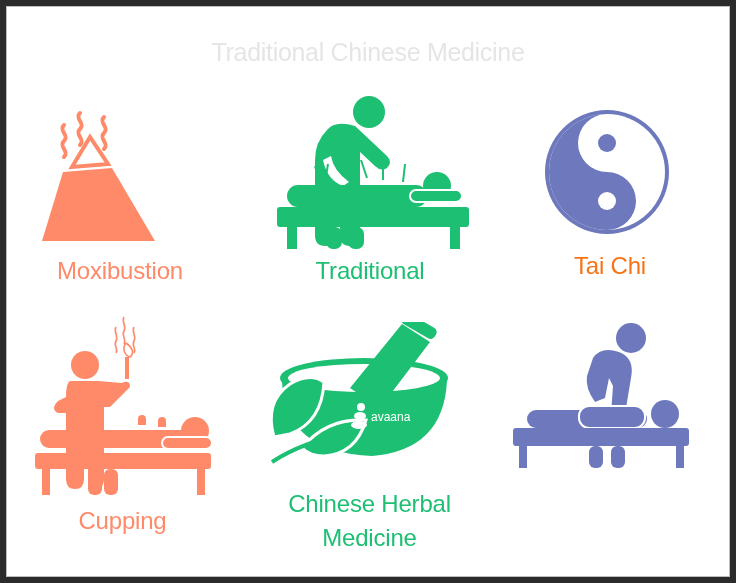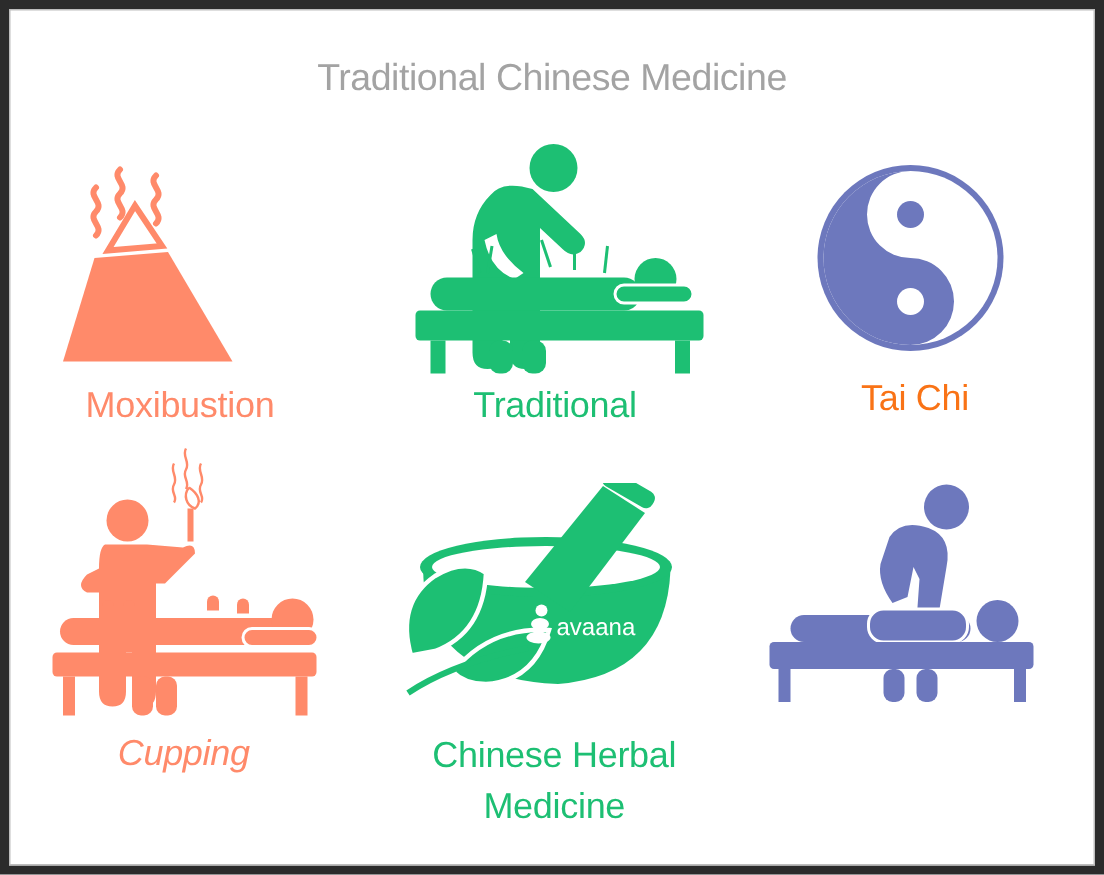--- a/index.html
+++ b/index.html
@@ -1,18 +1,18 @@
 <!DOCTYPE html>
 <html><head>
 <meta charset="utf-8">
 <style>
   html,body{margin:0;padding:0;}
   body{width:736px;height:583px;background:#2b2b2b;position:relative;overflow:hidden;font-family:"Liberation Sans","DejaVu Sans",sans-serif;}
   .card{position:absolute;left:6px;top:6px;width:724px;height:571px;background:#fff;border:1px solid #bdbdbd;box-sizing:border-box;}
-  .title{position:absolute;left:0;width:736px;top:38px;text-align:center;font-size:25px;color:#a3a3a3;letter-spacing:-0.3px;}
+  .title{position:absolute;left:0;width:736px;top:38px;text-align:center;font-size:25px;color:#e5e5e5;letter-spacing:-0.3px;}
   .tile{position:absolute;}
   .tile svg{position:absolute;left:0;top:0;}
   .lbl{position:absolute;left:0;width:100%;text-align:center;font-size:24px;letter-spacing:-0.2px;line-height:32px;}
   .coral{color:#ff8a6a;} .green{color:#1dbf73;} .purple{color:#f97316;}
 </style>
 </head>
 <body>
 
 <div class="card"></div>
 <div class="title">Traditional Chinese Medicine</div>
@@ -60,21 +60,21 @@
   <svg width="180" height="200" viewBox="0 0 180 200">
     <circle cx="87" cy="82" r="62" fill="#6d78bd"></circle>
     <circle cx="87" cy="82" r="58" fill="#fff"></circle>
     <path d="M87 24 A58 58 0 0 0 87 140 A29 29 0 0 0 87 82 A29 29 0 0 1 87 24 Z" fill="#6d78bd"></path>
     <circle cx="87" cy="53" r="9" fill="#6d78bd"></circle>
     <circle cx="87" cy="111" r="9" fill="#fff"></circle>
   </svg>
   <div class="lbl purple" style="top:160px;">Tai Chi</div>
 </div>
 
-<div class="tile" style="left:30px;top:295px;width:185px;height:230px;font-style:italic;">
+<div class="tile" style="left:30px;top:313px;width:185px;height:230px;">
   <svg width="185" height="230" viewBox="0 0 185 230">
     <g fill="none" stroke="#ff8a6a" stroke-width="1.6">
       <path d="M94 4 c-3 5 3 9 0 14 c-3 5 3 8 0 13"></path>
       <path d="M86 14 c-3 5 3 9 0 14 c-3 5 3 8 0 12"></path>
       <path d="M104 14 c-3 5 3 9 0 14 c-3 5 3 8 0 12"></path>
       <path d="M96 30 c-4 5 -2 12 4 14 c5 -4 2 -10 -4 -14"></path>
     </g>
     <g fill="#ff8a6a">
       <rect x="95" y="44" width="4" height="22"></rect>
       <circle cx="55" cy="52" r="14"></circle>
@@ -108,21 +108,21 @@
     <rect x="138" y="-2" width="38" height="12" rx="5" fill="#1dbf73" transform="rotate(30 157 4)"></rect>
     <path d="M12 115 Q2 80 28 62 Q48 50 62 60 Q60 100 28 112 Z" fill="#1dbf73" stroke="#fff" stroke-width="3"></path>
     <path d="M40 126 Q64 96 104 98 Q94 132 62 134 Q48 134 40 126 Z" fill="#1dbf73" stroke="#fff" stroke-width="3"></path>
     <path d="M10 140 Q40 120 90 110" fill="none" stroke="#1dbf73" stroke-width="4"></path>
     <g fill="#fff">
       <circle cx="99" cy="85" r="4"></circle>
       <ellipse cx="98" cy="94" rx="6" ry="4"></ellipse>
       <ellipse cx="97" cy="103" rx="8" ry="4"></ellipse>
     </g>
   </svg>
-  <div style="position:absolute;left:109px;top:88px;font-size:16px;color:#fff;">avaana</div>
+  <div style="position:absolute;left:109px;top:88px;font-size:12px;color:#fff;">avaana</div>
   <div class="lbl green" style="top:200px;">Medicine</div>
   <div class="lbl green" style="top:166px;">Chinese Herbal</div>
 </div>
 
 <div class="tile" style="left:505px;top:318px;width:190px;height:200px;">
   <svg width="190" height="150" viewBox="0 0 190 150">
     <g fill="#6d78bd">
       <circle cx="126" cy="20" r="15"></circle>
       <path d="M88 40 Q96 28 114 34 Q130 40 126 60 L120 96 L106 96 L108 68 L104 60 L100 80 L90 84 Q80 70 82 58 Z"></path>
       <rect x="22" y="92" width="120" height="18" rx="9"></rect>

